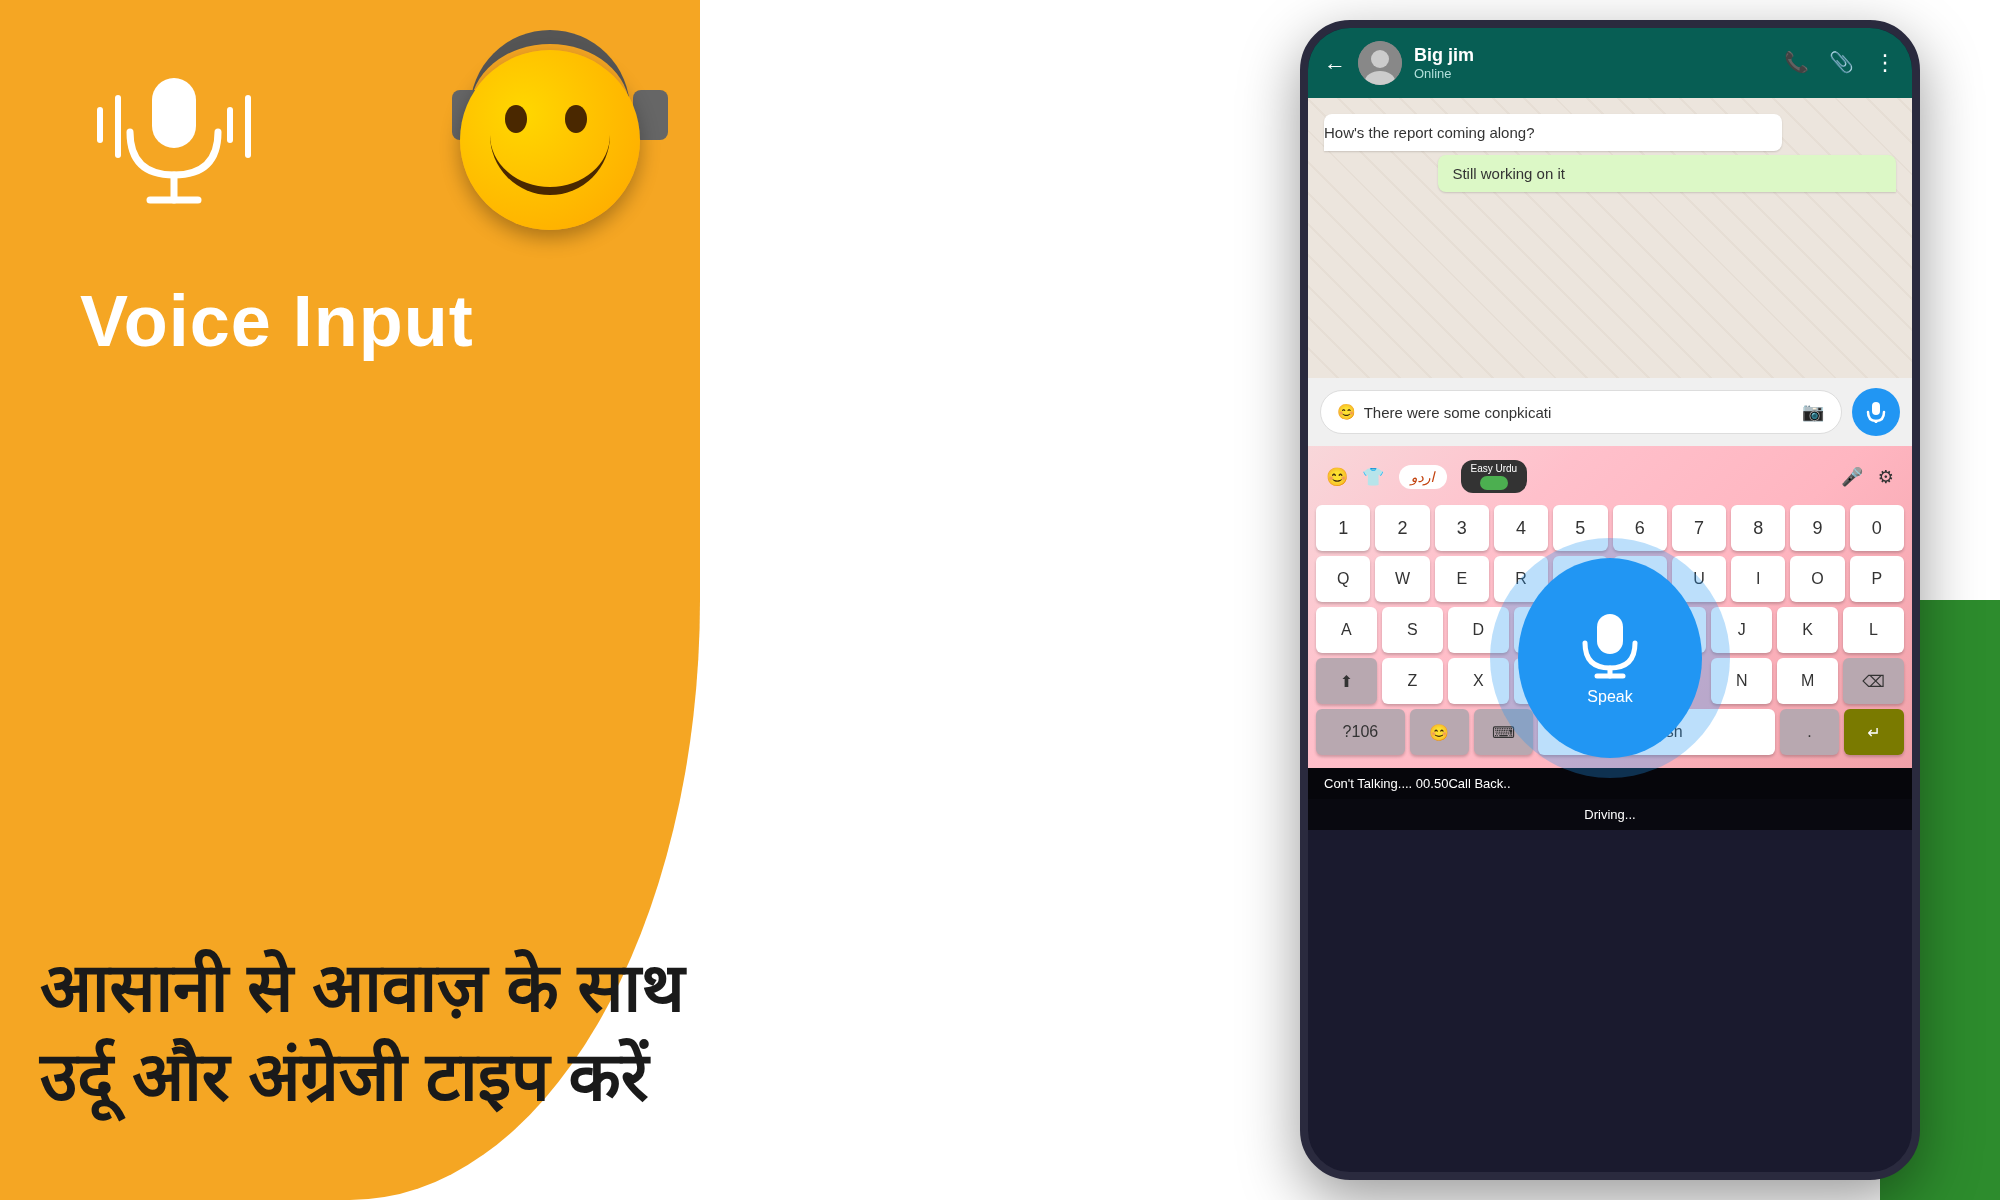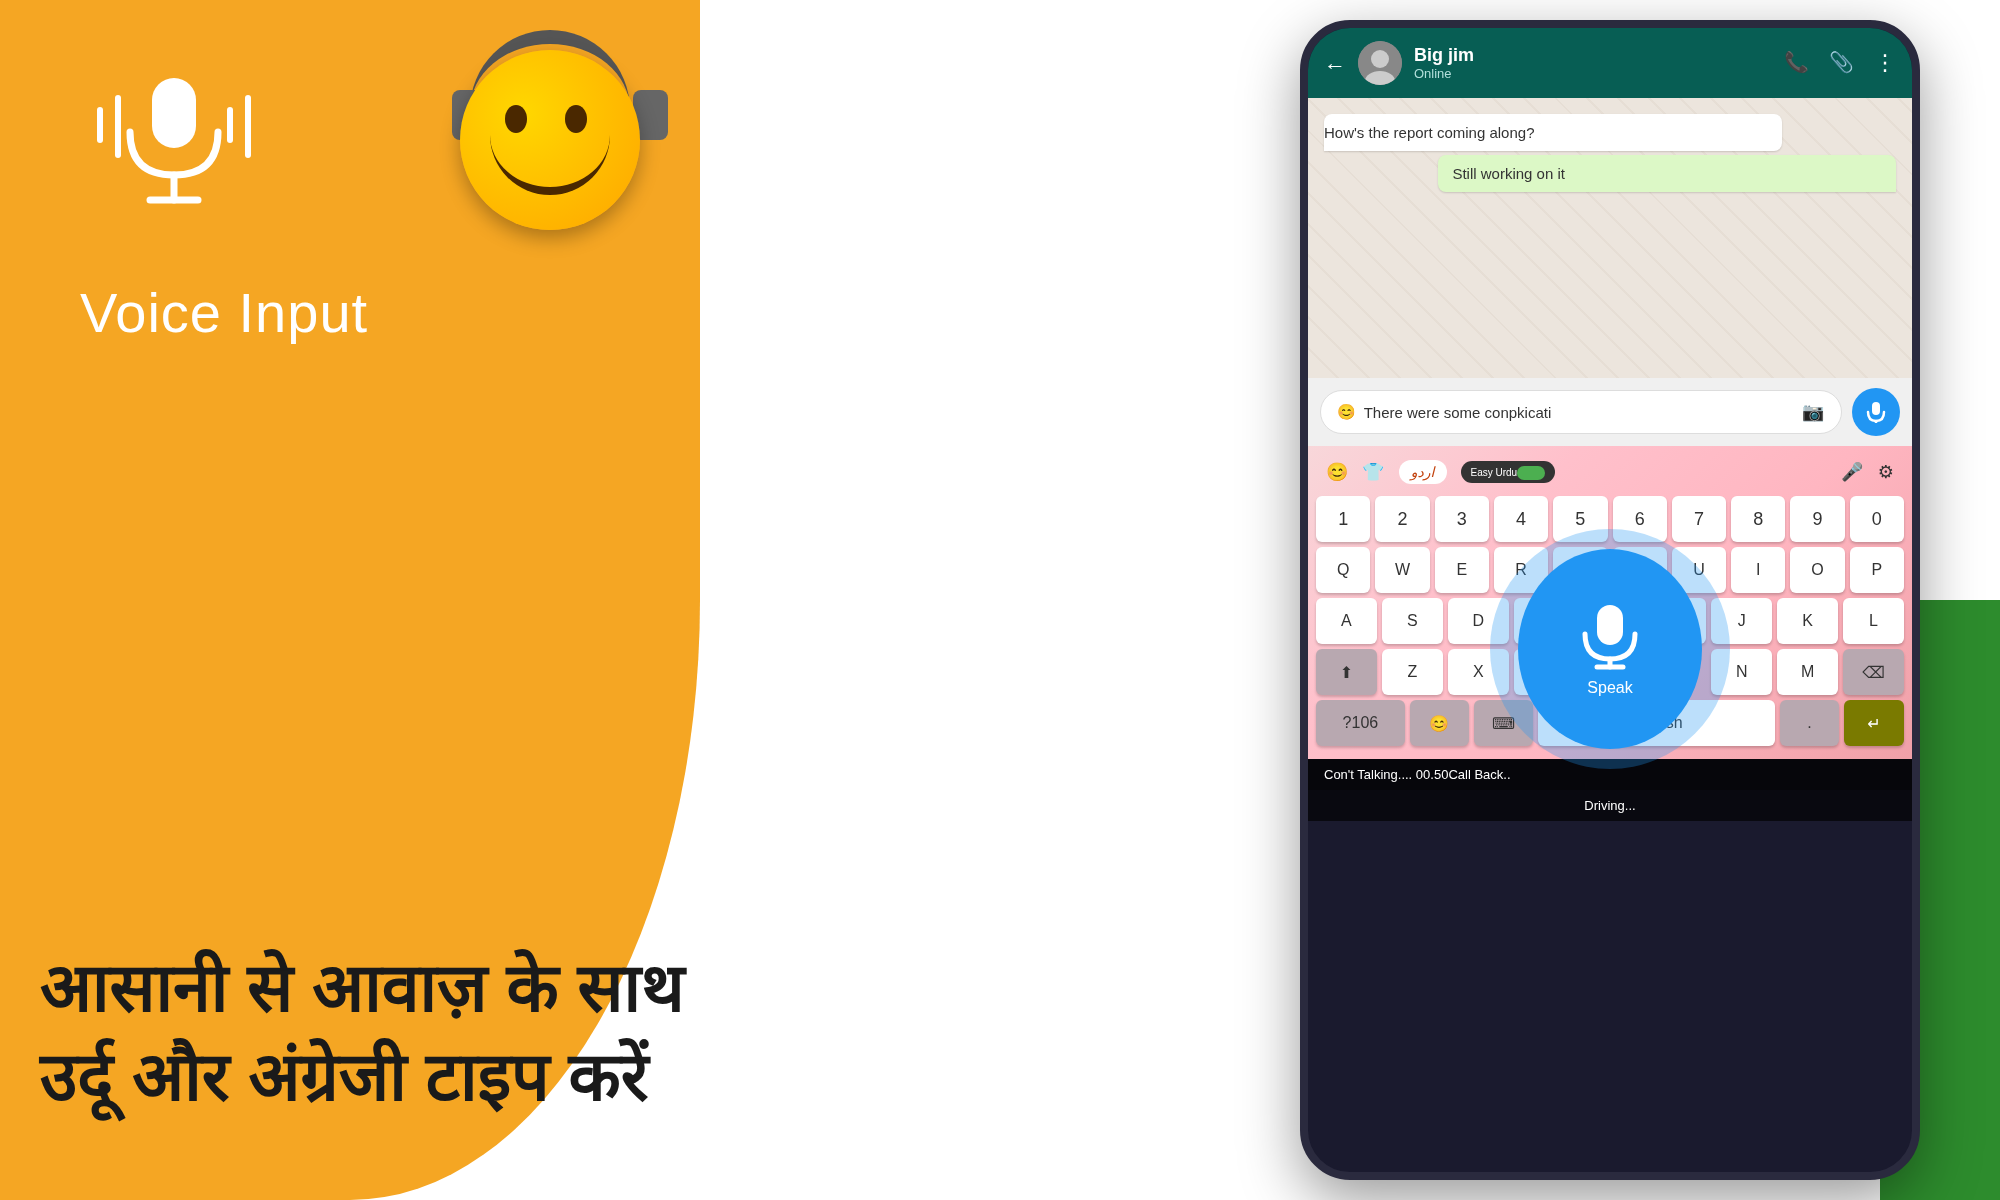--- a/index.html
+++ b/index.html
@@ -32,22 +32,22 @@
       z-index: 2;
     }
 
     
     .voice-input-label {
       position: absolute;
       top: 280px;
       left: 80px;
       z-index: 2;
       color: white;
-      font-size: 56px;
-      font-weight: 400;
+      font-size: 72px;
+      font-weight: 700;
       letter-spacing: 1px;
     }
 
     
     .hindi-text {
       position: absolute;
       bottom: 80px;
       left: 40px;
       z-index: 10;
       color: #1a1a1a;
@@ -247,20 +247,21 @@
       font-style: italic;
     }
 
     .kbd-easy-urdu {
       background: #333;
       color: white;
       border-radius: 12px;
       padding: 3px 10px;
       font-size: 11px;
       display: flex;
+      flex-direction: column;
       align-items: center;
     }
 
     .kbd-toggle-switch {
       display: inline-block;
       background: #4CAF50;
       width: 28px;
       height: 14px;
       border-radius: 7px;
       margin-top: 2px;

